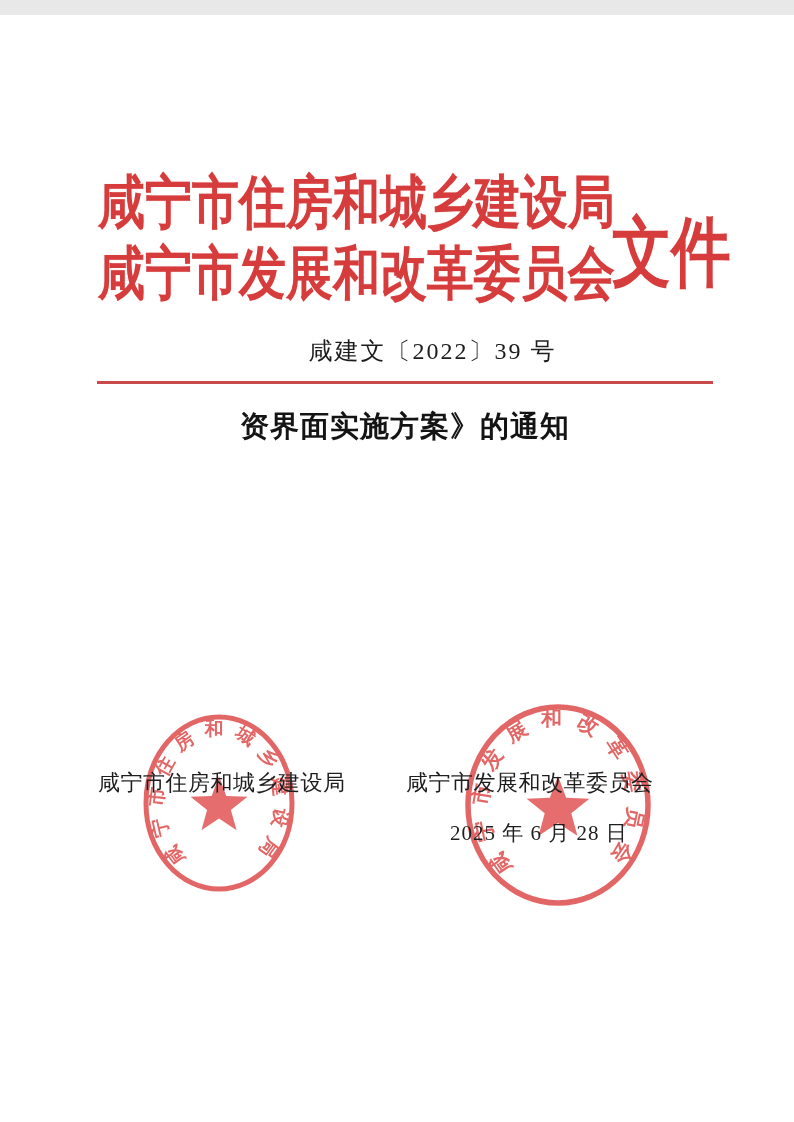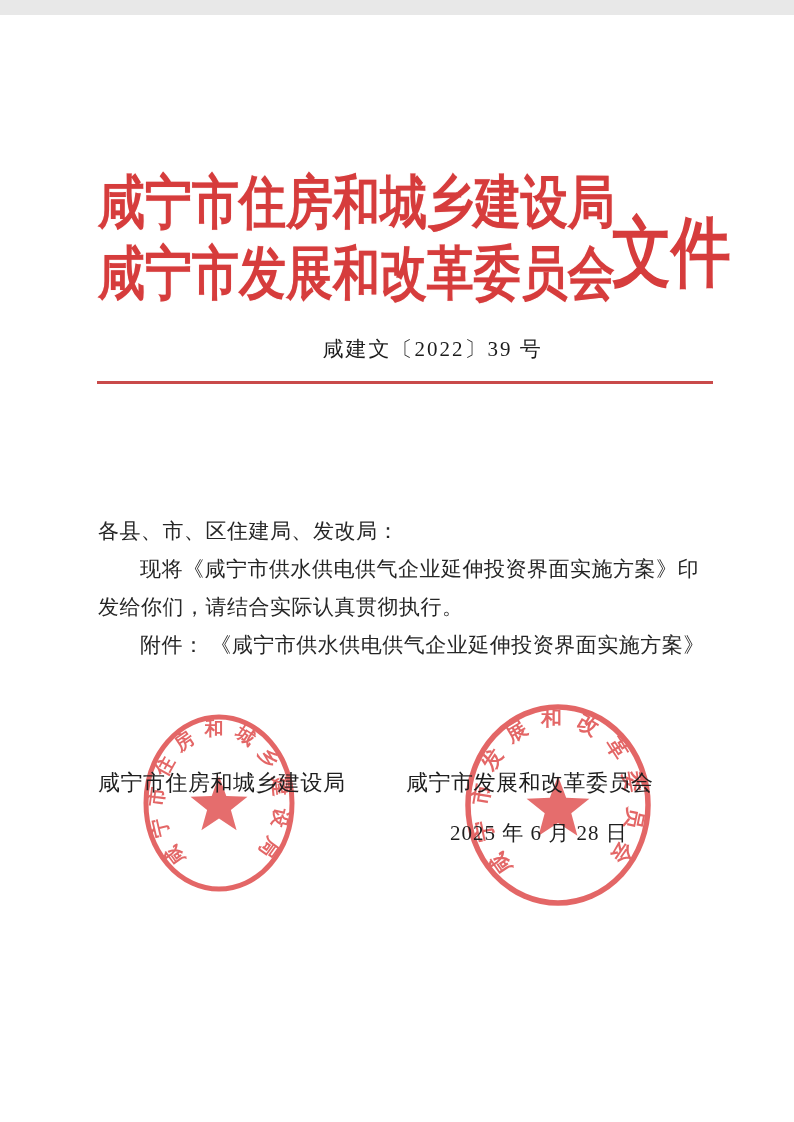--- a/index.html
+++ b/index.html
@@ -30,21 +30,21 @@
     font-size:76px;
     line-height:90px;
     white-space:nowrap;
     transform:scaleX(0.78);
     transform-origin:left top;
   }
   .doc-number{
     position:absolute;left:98px;top:320px;width:614px;
     padding-left:55px;box-sizing:border-box;
     text-align:center;
-    font-size:21px;color:#1c1c1c;
+    font-size:24px;color:#1c1c1c;
     letter-spacing:2px;
     white-space:nowrap;
   }
   .red-rule{
     position:absolute;left:97px;top:366px;width:616px;height:3px;
     background:#c94a4a;
   }
   
   .notice-title{
     position:absolute;left:98px;top:392px;width:614px;
@@ -90,28 +90,23 @@
     <div>咸宁市住房和城乡建设局</div>
     <div>咸宁市发展和改革委员会</div>
   </div>
   <div class="doc-type">文件</div>
 
   <div class="doc-number">咸建文〔2022〕39 号</div>
 
   <div class="red-rule"></div>
 
   <div class="notice-title">
+    <div>资界面实施方案》的通知</div>
   </div>
 
-  <div class="body-text">
-    <div>各县、市、区住建局、发改局：</div>
-    <div class="indent">现将《咸宁市供水供电供气企业延伸投资界面实施方案》印</div>
-    <div>发给你们，请结合实际认真贯彻执行。</div>
-    <div class="indent">附件： 《咸宁市供水供电供气企业延伸投资界面实施方案》</div>
-  </div>
 
   <svg class="seal seal-left" width="162" height="188" viewBox="0 0 162 188">
     <ellipse cx="81" cy="94" rx="73" ry="86" fill="none" stroke="#e05252" stroke-width="5"></ellipse>
     <path id="sealArcLeft" d="M 57.3 155.6 A 56 68 0 1 1 104.7 155.6" fill="none"></path>
     <text font-size="19" fill="#e05252" letter-spacing="10">
       <textPath href="#sealArcLeft" startOffset="50%" text-anchor="middle">咸宁市住房和城乡建设局</textPath>
     </text>
     <polygon fill="#e25a5a" points="81,67 88.3,86.9 109.5,87.7 92.9,100.9 98.6,121.3 81,109.5 63.4,121.3 69.1,100.9 52.5,87.7 73.7,86.9"></polygon>
   </svg>
 

